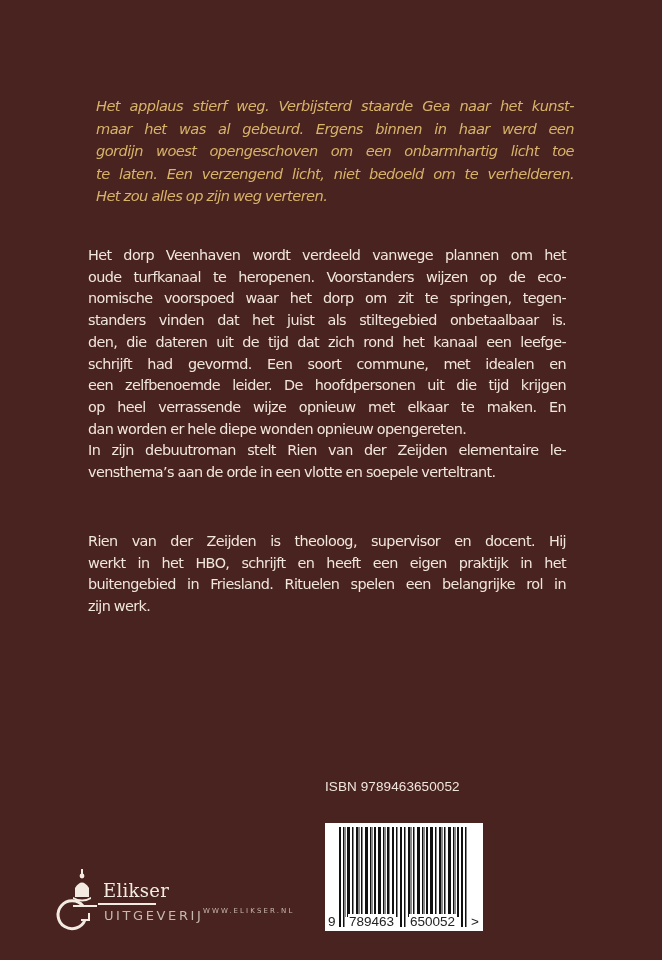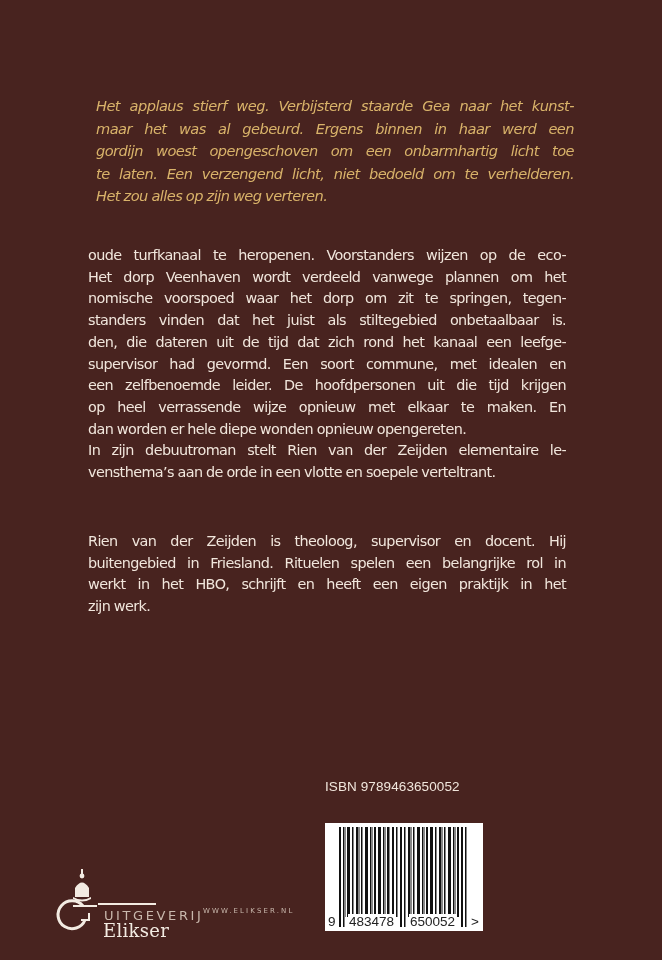--- a/index.html
+++ b/index.html
@@ -39,21 +39,21 @@
   }
   .barcode svg { position: absolute; left: 0; top: 0; }
   .bc-digits {
     position: absolute; bottom: 2px; left: 0; width: 158px; height: 16px;
     font-family: "Liberation Sans", sans-serif; font-size: 13.5px; color: #222;
   }
   .bc-digits span { position: absolute; bottom: 0; background: #fff; padding: 0 1px; }
   .logo { position: absolute; left: 55px; top: 862px; width: 110px; height: 70px; }
   .logo-name {
     position: absolute; left: 103px; top: 880px;
-    color: #f3ebe2; font-family: "DejaVu Serif", serif; font-size: 18px; letter-spacing: 0.3px; margin-top: 40px;
+    color: #f3ebe2; font-family: "DejaVu Serif", serif; font-size: 18px; letter-spacing: 0.3px;
   }
   .logo-rule { position: absolute; left: 98px; top: 903px; width: 58px; height: 2px; background: #f3ebe2; }
   .logo-sub {
     position: absolute; left: 104px; top: 908px;
     color: #c9b8ad; font-family: "DejaVu Sans", sans-serif; font-size: 13px; letter-spacing: 2.6px;
   }
   .website {
     position: absolute; left: 203px; top: 907px;
     color: #c9b8ad; font-family: "DejaVu Sans", sans-serif; font-size: 7px; letter-spacing: 2.1px;
   }
@@ -65,37 +65,37 @@
 
   <div class="teaser">
     <span class="ln">Het applaus stierf weg. Verbijsterd staarde Gea naar het kunst-</span>
     <span class="ln">maar het was al gebeurd. Ergens binnen in haar werd een</span>
     <span class="ln">gordijn woest opengeschoven om een onbarmhartig licht toe</span>
     <span class="ln">te laten. Een verzengend licht, niet bedoeld om te verhelderen.</span>
     <span class="ln last">Het zou alles op zijn weg verteren.</span>
   </div>
 
   <div class="body-text p1">
+    <span class="ln">Het dorp Veenhaven wordt verdeeld vanwege plannen om het</span>
     <span class="ln">oude turfkanaal te heropenen. Voorstanders wijzen op de eco-</span>
-    <span class="ln">Het dorp Veenhaven wordt verdeeld vanwege plannen om het</span>
     <span class="ln">nomische voorspoed waar het dorp om zit te springen, tegen-</span>
     <span class="ln">standers vinden dat het juist als stiltegebied onbetaalbaar is.</span>
     <span class="ln">den, die dateren uit de tijd dat zich rond het kanaal een leefge-</span>
-    <span class="ln">supervisor had gevormd. Een soort commune, met idealen en</span>
+    <span class="ln">schrijft had gevormd. Een soort commune, met idealen en</span>
     <span class="ln">een zelfbenoemde leider. De hoofdpersonen uit die tijd krijgen</span>
     <span class="ln">op heel verrassende wijze opnieuw met elkaar te maken. En</span>
     <span class="ln last">dan worden er hele diepe wonden opnieuw opengereten.</span>
     <span class="ln">In zijn debuutroman stelt Rien van der Zeijden elementaire le-</span>
     <span class="ln last">vensthema’s aan de orde in een vlotte en soepele verteltrant.</span>
   </div>
 
   <div class="body-text p2">
     <span class="ln">Rien van der Zeijden is theoloog, supervisor en docent. Hij</span>
+    <span class="ln">werkt in het HBO, schrijft en heeft een eigen praktijk in het</span>
     <span class="ln">buitengebied in Friesland. Rituelen spelen een belangrijke rol in</span>
-    <span class="ln">werkt in het HBO, schrijft en heeft een eigen praktijk in het</span>
     <span class="ln last">zijn werk.</span>
   </div>
 
   <div class="isbn-label">ISBN 9789463650052</div>
 
   <div class="barcode">
     <svg width="158" height="108" viewBox="0 0 158 108">
       <g fill="#111">
         <rect x="14" y="4" width="2" height="100"></rect>
           <rect x="18" y="4" width="1.5" height="100"></rect>
@@ -134,21 +134,21 @@
         <rect x="47" y="4" width="1" height="90"></rect>
           <rect x="60" y="4" width="1" height="90"></rect>
         <rect x="86" y="4" width="1" height="90"></rect>
           <rect x="99" y="4" width="1" height="90"></rect>
         <rect x="117" y="4" width="1" height="90"></rect>
           <rect x="130" y="4" width="1" height="90"></rect>
       </g>
     </svg>
     <div class="bc-digits">
       <span style="left:2px">9</span>
-      <span style="left:23px">483478</span>
+      <span style="left:23px">789463</span>
       <span style="left:84px">650052</span>
       <span style="left:145px">&gt;</span>
     </div>
   </div>
 
   <svg class="logo" viewBox="0 0 110 70">
     <g fill="none" stroke="#f3ebe2" stroke-width="3">
       <path d="M28 44 A 14 14 0 1 0 30 58"></path>
       <path d="M18 44 L 42 44" stroke-width="2"></path>
       <path d="M26 58 L 34 58 L 34 51" stroke-width="2"></path>

